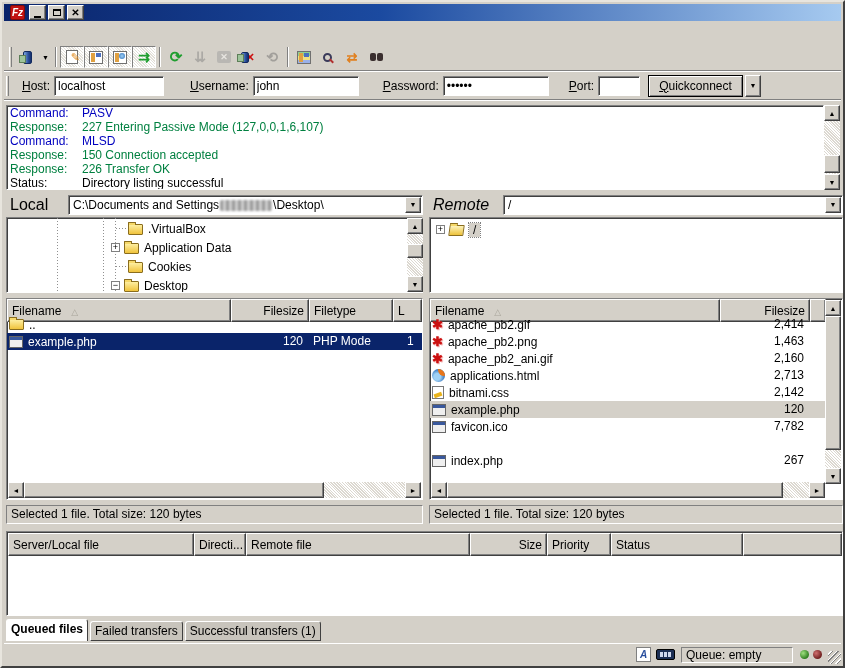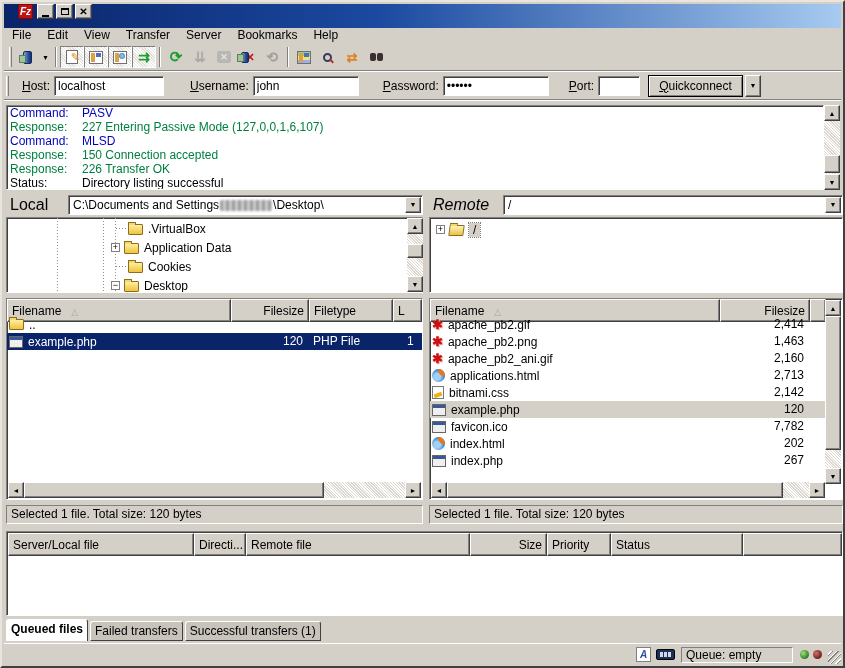--- a/index.html
+++ b/index.html
@@ -1,23 +1,23 @@
 <!DOCTYPE html>
 <html><head>
 <meta charset="utf-8">
 <style>
   * { margin:0; padding:0; box-sizing:border-box; font-family:"Liberation Sans", sans-serif; }
   html,body { width:845px; height:668px; background:#404040; }
   .window { position:relative; width:845px; height:668px; background:#d4d0c8;
             border:2px solid; border-color:#e8e5de #404040 #404040 #e8e5de; overflow:hidden; }
 
   
-  .titlebar { position:absolute; left:2px; top:2px; right:2px; height:24px;
+  .titlebar { position:absolute; left:2px; top:2px; right:2px; height:17px;
               background:linear-gradient(90deg,#0a246a 0%,#1b4aa0 45%,#a6caf0 100%);
-              display:flex; padding:0 14px; }
+              display:flex; align-items:center; padding:0 6px; }
   .app-icon { width:15px; height:15px; background:#c11212; border:1px solid #7d0a0a; border-radius:2px;
               color:#fff; font-size:10px; font-weight:bold; font-style:italic;
               display:flex; align-items:center; justify-content:center; margin-right:4px; }
   .title { color:#fff; font-weight:bold; font-size:12px; letter-spacing:0.2px; flex:1; }
   .win-btns { display:flex; gap:2px; }
   .wbtn { width:17px; height:15px; background:#d4d0c8; border:1px solid;
           border-color:#fff #404040 #404040 #fff; box-shadow:inset -1px -1px 0 #808080;
           display:flex; align-items:center; justify-content:center; font-size:9px; font-weight:bold; }
   .g-min { width:7px; height:2px; background:#000; margin-top:8px; }
   .g-max { width:8px; height:7px; border:1px solid #000; border-top-width:2px; }
@@ -175,29 +175,20 @@
         </div>
       <div class="wbtn">
           <span class="g-max"></span>
         </div>
       <div class="wbtn">
           <span class="g-close">✕</span>
         </div>
     </div>
   </div>
 
-  <div class="menubar">
-    <span class="menu-item">File</span>
-    <span class="menu-item">Edit</span>
-    <span class="menu-item">View</span>
-    <span class="menu-item">Transfer</span>
-    <span class="menu-item">Server</span>
-    <span class="menu-item">Bookmarks</span>
-    <span class="menu-item">Help</span>
-  </div>
 
   <div class="toolbar">
     <span class="grip"></span>
     <div class="tbtn">
         <span class="ic ic-server"></span>
       </div>
     <div class="ddbtn">▼</div>
     <span class="tsep"></span>
     <div class="tbtn pressed">
         <span class="ic ic-sheet">
@@ -354,21 +345,21 @@
     <div class="hdr-cell" style="left:302px; width:84px;">Filetype</div>
     <div class="hdr-cell" style="left:386px; width:29px;">L</div>
     <div class="frow" style="top:17px;">
       <span class="ficon folder"></span>
       <span>..</span>
     </div>
     <div class="frow sel-focus" style="top:34px;">
       <span class="ficon fi-php"></span>
       <span>example.php</span>
       <span class="cell-abs" style="left:224px; width:72px; text-align:right;">120</span>
-      <span class="cell-abs" style="left:306px;">PHP File</span>
+      <span class="cell-abs" style="left:306px;">PHP Mode</span>
       <span class="cell-abs" style="left:400px;">1</span>
     </div>
     <div class="sb-h" style="left:1px; right:1px; bottom:1px;">
       <div class="sb-btn" style="left:0; top:0;">◄</div>
       <div class="sb-thumb" style="left:16px; width:300px; top:0; height:16px;"></div>
       <div class="sb-btn" style="right:0; top:0;">►</div>
     </div>
   </div>
 
   <div class="list sunken" style="left:427px; top:296px; width:414px; height:202px;">
@@ -403,25 +394,20 @@
     </div>
     <div class="frow sel-gray" style="top:102px; width:396px;">
       <span class="ficon fi-php"></span>
       <span>example.php</span>
       <span class="cell-abs" style="left:290px; width:84px; text-align:right;">120</span>
     </div>
     <div class="frow" style="top:119px; width:396px;">
       <span class="ficon fi-php"></span>
       <span>favicon.ico</span>
       <span class="cell-abs" style="left:290px; width:84px; text-align:right;">7,782</span>
-    </div>
-    <div class="frow" style="top:136px; width:396px;">
-      <span class="ficon fi-html"></span>
-      <span>index.html</span>
-      <span class="cell-abs" style="left:290px; width:84px; text-align:right;">202</span>
     </div>
     <div class="frow" style="top:153px; width:396px;">
       <span class="ficon fi-php"></span>
       <span>index.php</span>
       <span class="cell-abs" style="left:290px; width:84px; text-align:right;">267</span>
     </div>
 
     <div class="sb-v" style="right:1px; top:1px; height:184px;">
       <div class="sb-btn" style="top:0;">▲</div>
       <div class="sb-thumb" style="left:0; width:16px; top:16px; height:134px;"></div>

